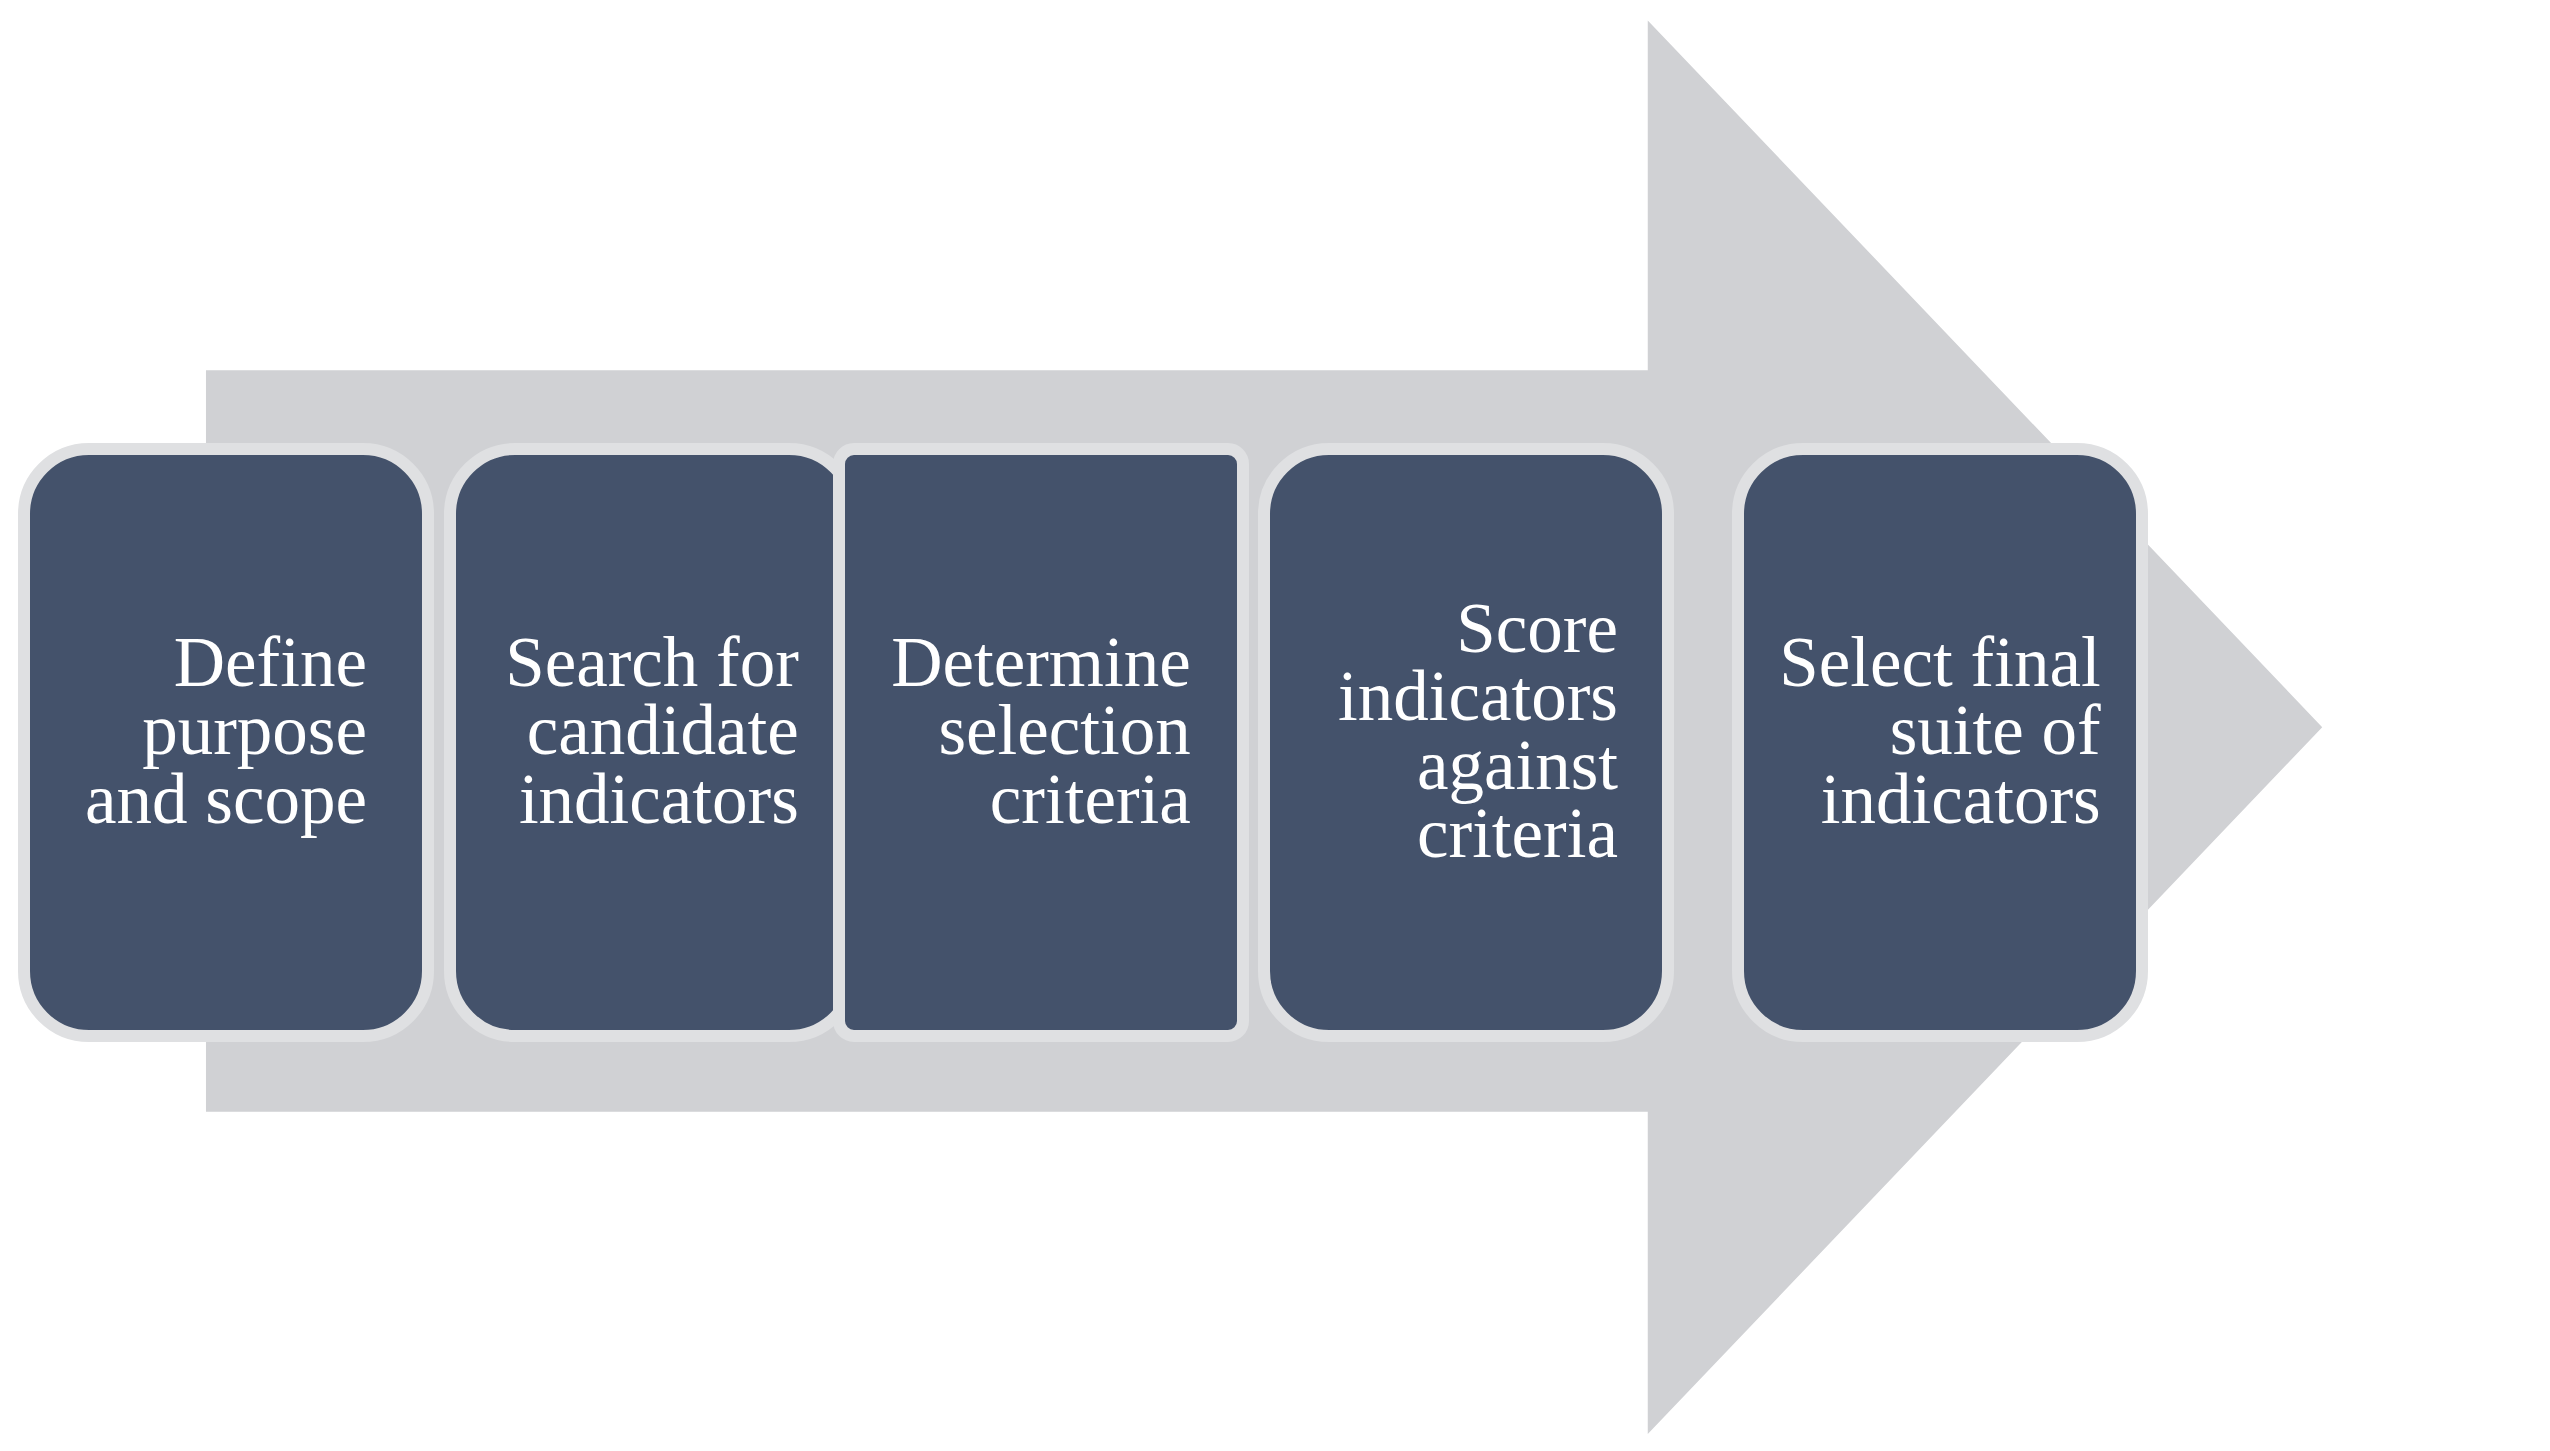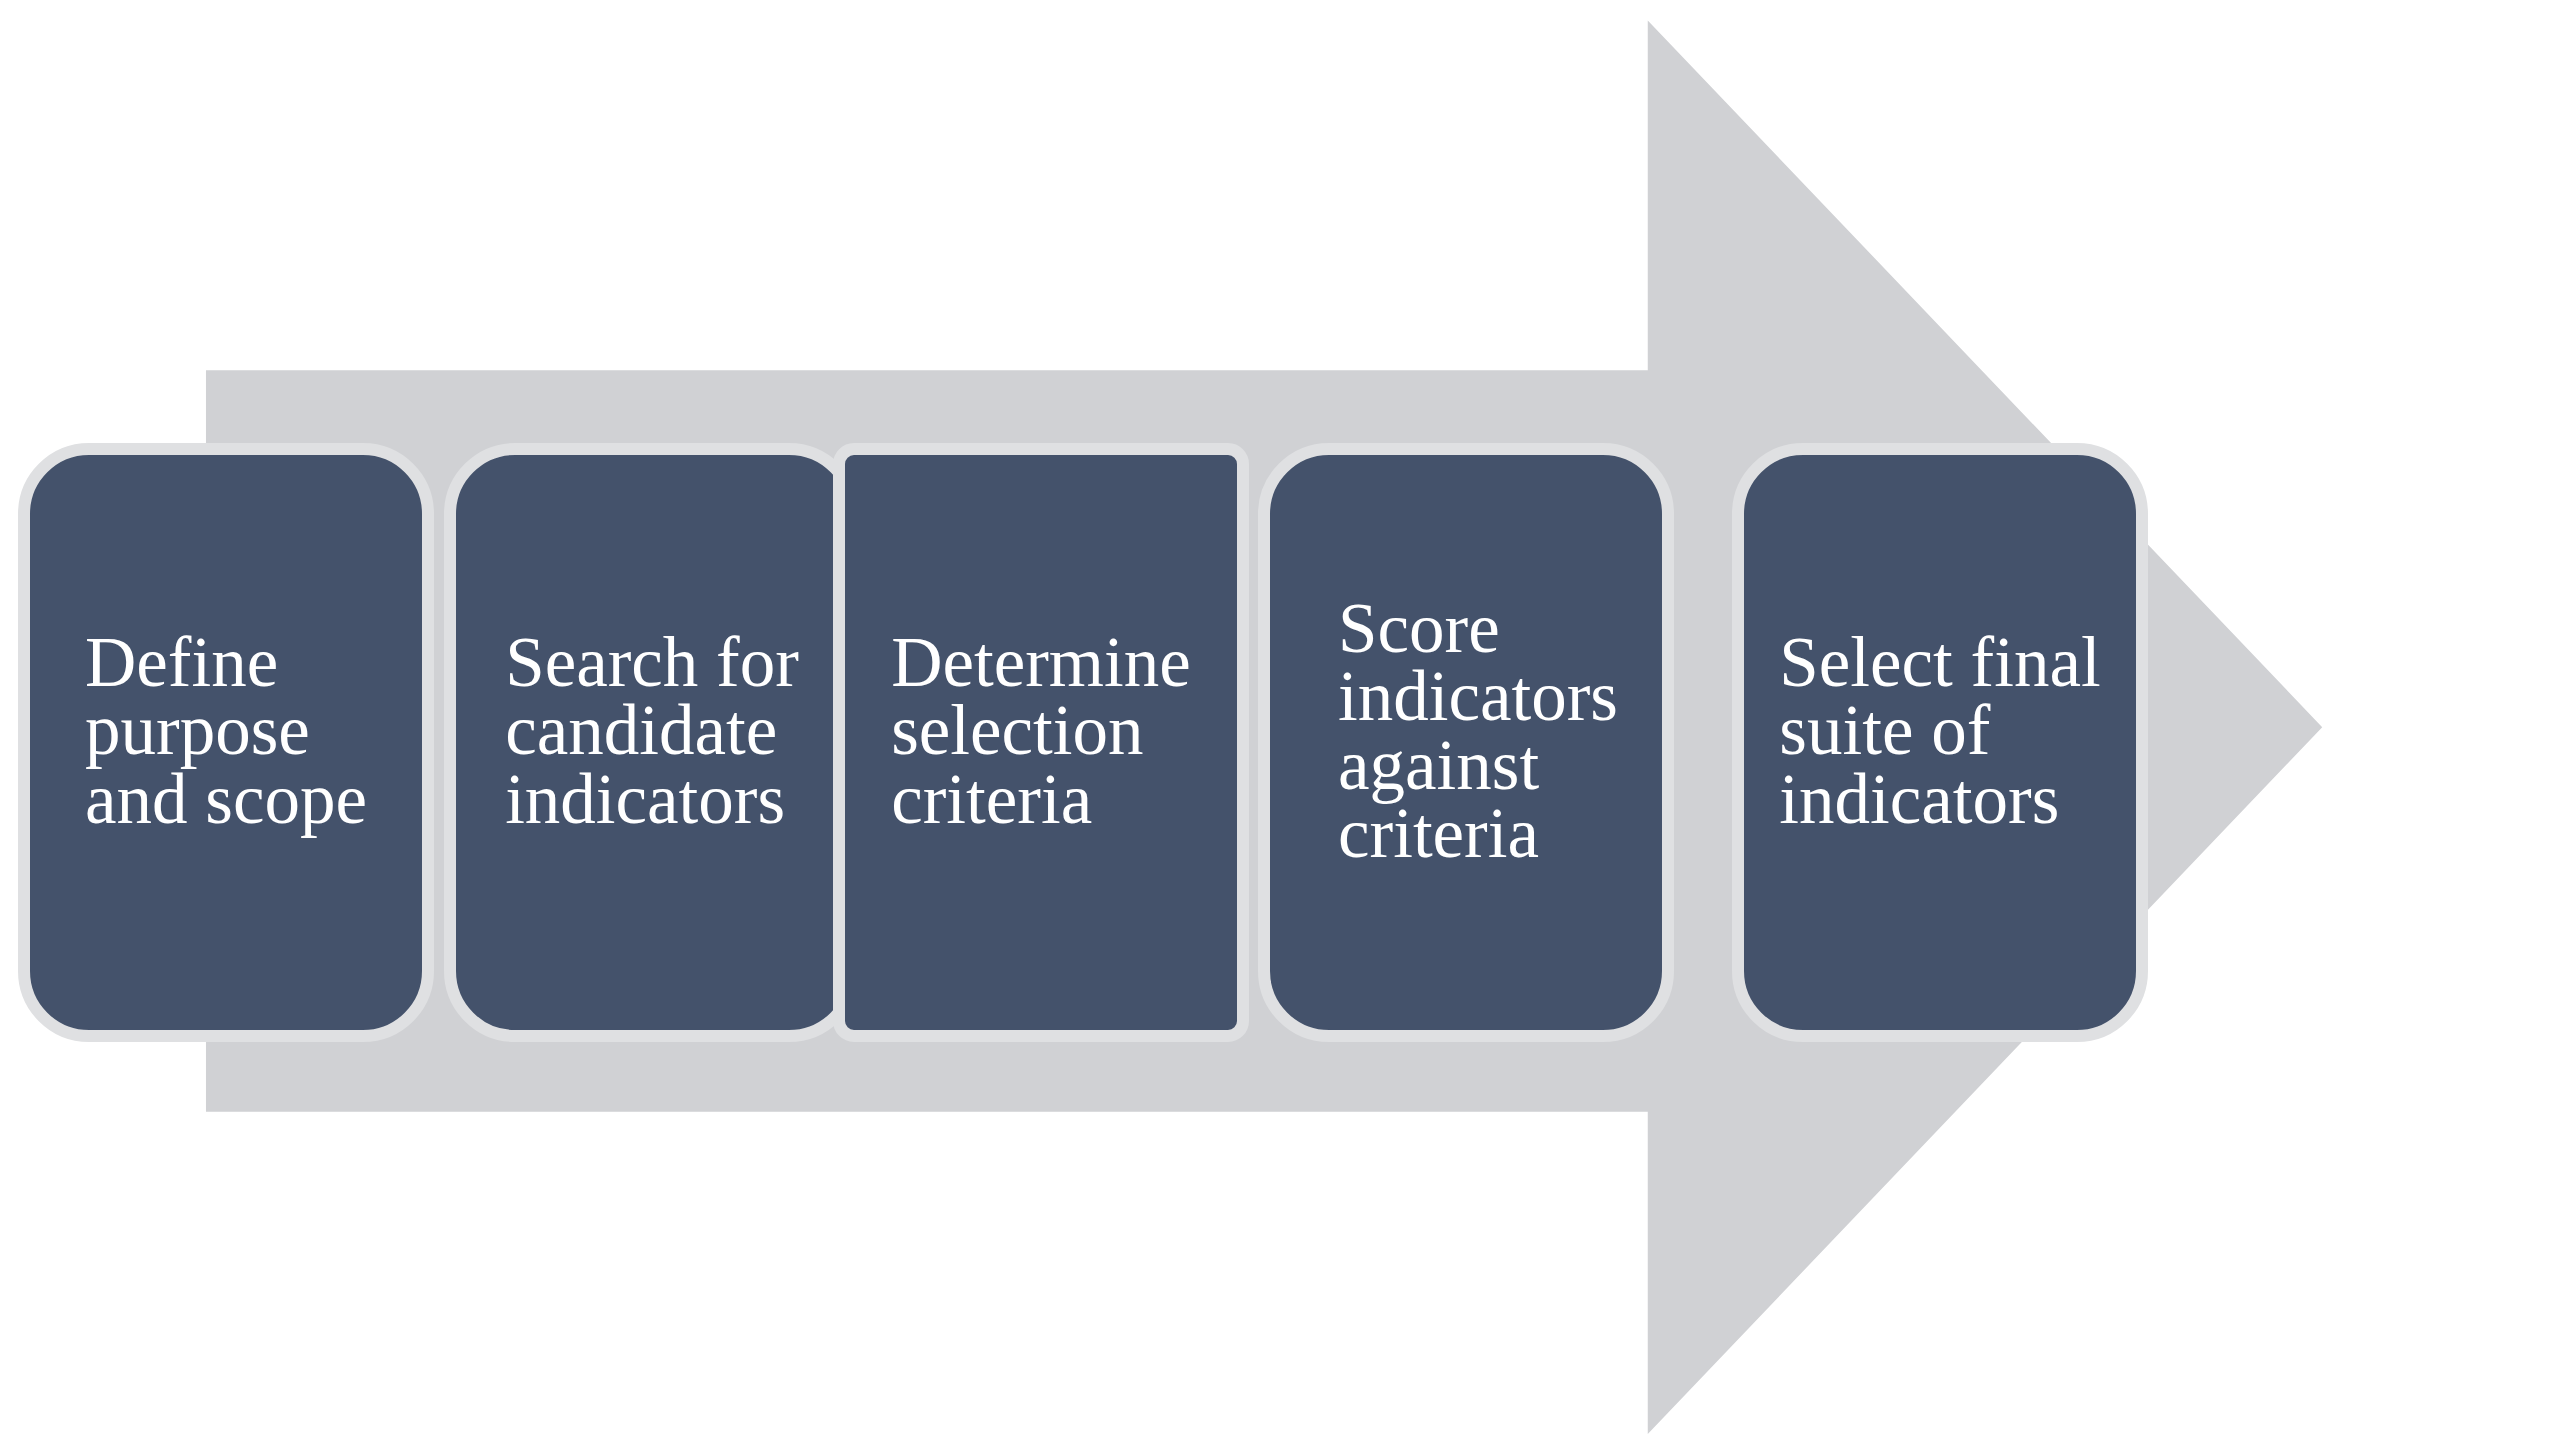--- a/index.html
+++ b/index.html
@@ -42,21 +42,21 @@
   .step:nth-of-type(1) { left: 18px;   }
   .step:nth-of-type(2) { left: 444px;  }
   .step:nth-of-type(3) { left: 833px; border-radius: 21px; }
   .step:nth-of-type(4) { left: 1258px; padding-left: 24px; }
   .step:nth-of-type(5) { left: 1724px; margin-left: 8px; }
   .step:nth-of-type(6) { left: 2150px; width: 340px; }
   .step-label {
     color: var(--text, #FFFFFF);
     font-size: 71px;
     line-height: 0.96;
-    text-align: left;
+    text-align: right;
     white-space: pre-line;
     padding-bottom: 24px; 
   }
 </style>
 </head>
 <body>
 
 <div class="canvas">
 
   <svg class="arrow-svg" viewBox="0 0 3157 1797" xmlns="http://www.w3.org/2000/svg" aria-hidden="true">

